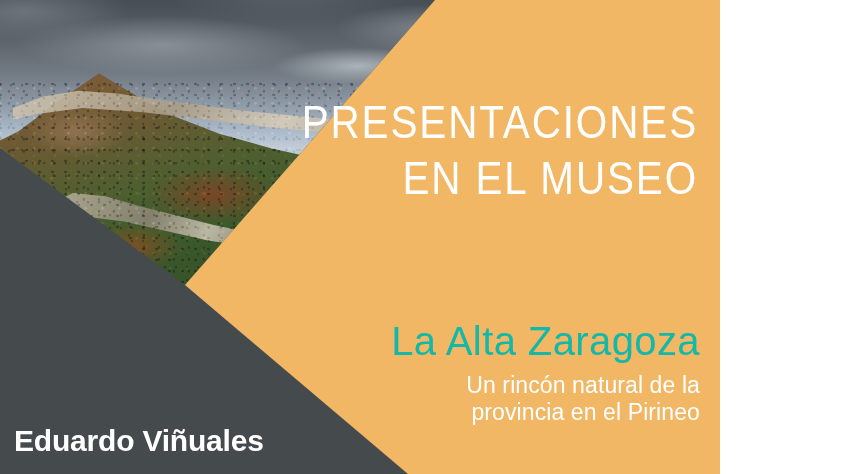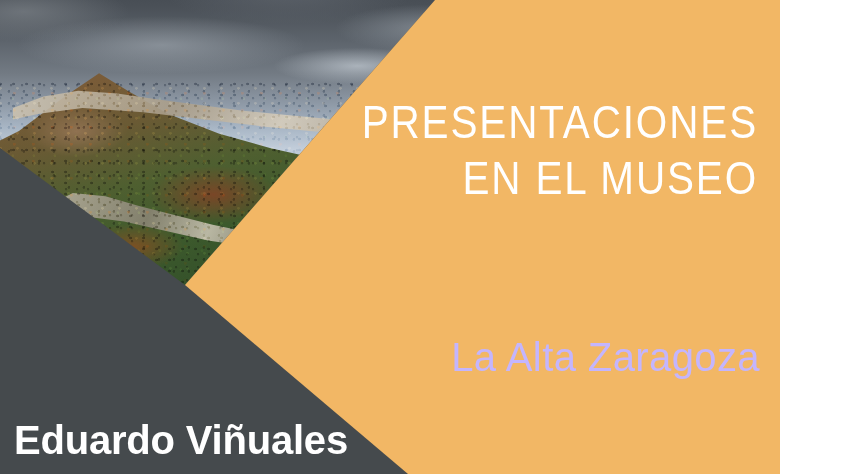--- a/index.html
+++ b/index.html
@@ -2,21 +2,21 @@
 <html><head>
 <meta charset="utf-8">
 <style>
   html, body {
     margin: 0;
     padding: 0;
     background: #ffffff;
   }
   #slide {
     position: relative;
-    width: 780px;
+    width: 720px;
     height: 474px;
     overflow: hidden;
     background: #454a4d;
     font-family: "Liberation Sans", sans-serif;
   }
 
   
   .photo-layer {
     position: absolute;
     left: 0; top: 0;
@@ -132,47 +132,46 @@
   }
 
   .topic-block {
     position: absolute;
     right: 20px;
     top: 318px;
     width: 540px;
     text-align: right;
   }
   .topic-title {
-    color: #c4b5fd;
+    color: #14b8a6;
     font-size: 40px;
     line-height: 46px;
     font-weight: 400;
     letter-spacing: .4px;
     white-space: nowrap;
-    margin-top: 16px;
   }
   .topic-sub {
     margin-top: 8px;
     color: #ffffff;
     font-size: 23px;
     line-height: 27px;
     font-weight: 400;
     letter-spacing: .1px;
   }
   .topic-sub div { white-space: nowrap; }
 
   .authors-block {
     position: absolute;
     left: 14px;
     bottom: 16px;
     color: #ffffff;
     text-align: left;
   }
   .author-line {
-    font-size: 40px;
+    font-size: 30px;
     line-height: 35px;
     font-weight: 700;
     letter-spacing: -.2px;
     white-space: nowrap;
   }
 </style>
 </head>
 <body>
 
 <div id="slide">
@@ -190,19 +189,23 @@
 
   <div class="orange-panel"></div>
 
   <div class="title-block">
     <div class="title-line">PRESENTACIONES</div>
     <div class="title-line">EN EL MUSEO</div>
   </div>
 
   <div class="topic-block">
     <div class="topic-title">La Alta Zaragoza</div>
+    <div class="topic-sub">
+      <div>Un rincón natural de la</div>
+      <div>provincia en el Pirineo</div>
+    </div>
   </div>
 
   <div class="authors-block">
     <div class="author-line">Eduardo Viñuales</div>
   </div>
 
 </div>
 
 </body></html>

